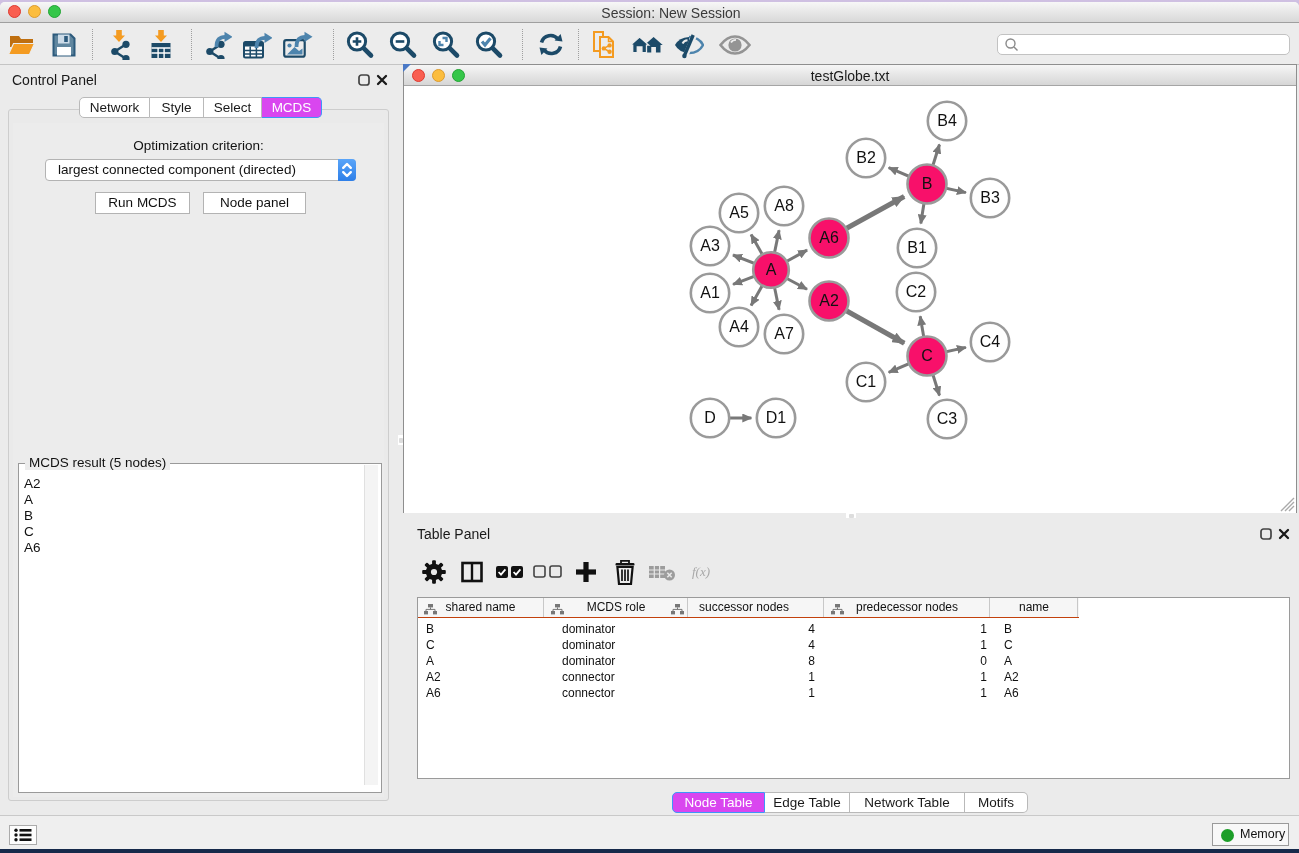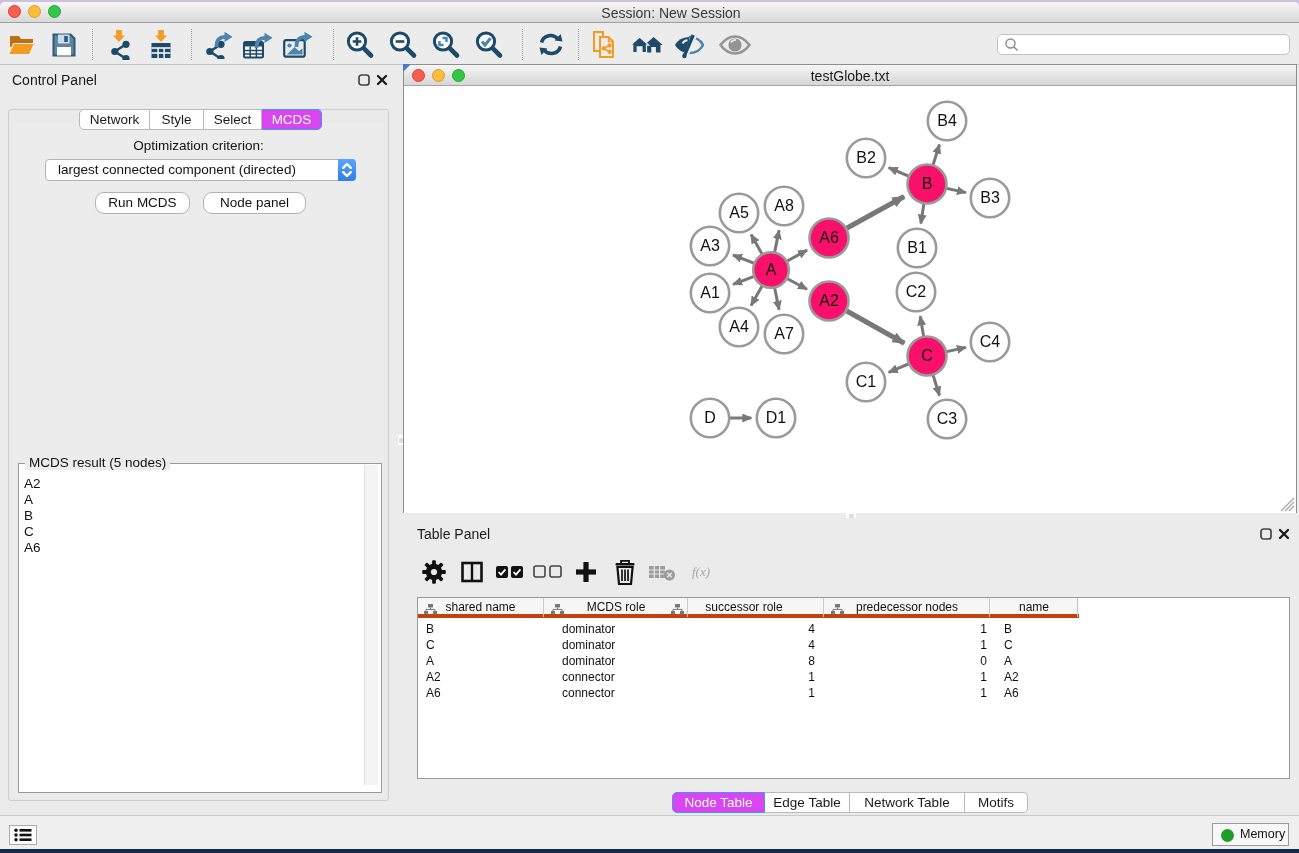--- a/index.html
+++ b/index.html
@@ -37,21 +37,21 @@
 #cp-outer { position:absolute; left:8px; top:44px; width:381px; height:692px;
   border:1px solid #cdcdcd; border-radius:3px; background:#eaeaea; }
 #cp-inner { position:absolute; left:4px; top:13px; width:371px; height:674px;
   background:#ececec; }
 #combo { position:absolute; left:36px; top:49px; width:311px; height:22px;
   background:#fff; border:1px solid #b3b3b3; border-radius:4px;
   font-size:13.5px; line-height:20px; padding-left:12px; color:#111; }
 #combo .step { position:absolute; right:-1px; top:-1px; width:18px; height:22px;
   background:linear-gradient(#5aa5f9,#2e7fe8); border-radius:0 4px 4px 0; }
 .btn { position:absolute; height:22px; background:#fff; border:1px solid #b3b3b3;
-  border-radius:9px; font-size:13.5px; text-align:center; line-height:20px; color:#111; }
+  border-radius:0; font-size:13.5px; text-align:center; line-height:20px; color:#111; }
 #fieldset { position:absolute; left:9px; top:353px; width:364px; height:330px;
   border:1px solid #9a9a9a; background:#fff; }
 #fieldset .lbl { position:absolute; left:6px; top:-9px; background:#ececec;
   padding:0 4px; font-size:13.5px; color:#111; }
 #fieldset .list { position:absolute; left:5px; top:12px; font-size:13.5px;
   line-height:16px; color:#111; }
 #fieldset .sbar { position:absolute; right:3px; top:1px; width:14px; height:320px;
   background:#f4f4f4; border-left:1px solid #e0e0e0; }
 
 
@@ -64,21 +64,21 @@
 #nw-canvas { position:absolute; left:0; top:22px; width:892px; height:426px;
   background:#fff; }
 
 
 #tp-title { position:absolute; left:417px; top:461px; font-size:14px; color:#1a1a1a; }
 .t2i { position:absolute; top:490px; height:34px; display:flex; align-items:center;
   justify-content:center; }
 #ttable { position:absolute; left:417px; top:532px; width:873px; height:182px;
   background:#fff; border:1px solid #9a9a9a; }
 #thead { position:absolute; left:0; top:0; width:661px; height:20px;
-  background:#f6f6f6; border-bottom:4px solid #c2410c; }
+  background:#f6f6f6; border-bottom:1px solid #c2410c; }
 .hcell { position:absolute; top:0; height:19px; border-right:1px solid #c8c8c8;
   text-align:center; font-size:12px; color:#111; line-height:19px; }
 .orgi { position:absolute; left:6px; top:4px; }
 .htxt { }
 #tbody { position:absolute; left:0; top:23px; width:871px; }
 .trow { position:absolute; left:0; width:100%; height:16px; font-size:12px; color:#111; }
 .trow span { position:absolute; top:1px; }
 
 .btabset { position:absolute; left:672px; top:727px; }
 #memory { position:absolute; right:10px; top:7px; width:77px; height:23px;
@@ -264,21 +264,21 @@
   </div>
   <div id="content">
 
     <div id="cp-title">Control Panel</div>
     <svg style="position:absolute;left:358px;top:9px" width="12" height="12" viewBox="0 0 12 12">
           <rect x="1" y="1" width="10" height="10" rx="2.5" fill="none" stroke="#444" stroke-width="1.7"></rect>
         </svg>
         <svg style="position:absolute;left:376px;top:9px" width="12" height="12" viewBox="0 0 12 12">
           <path d="M2 2 L10 10 M10 2 L2 10" stroke="#1a1a1a" stroke-width="2.3" stroke-linecap="round"></path>
         </svg>
-    <div class="tabset" style="left:79px;top:44px">
+    <div class="tabset" style="left:79px;top:32px">
       <div class="tab" style="width:71px">Network</div>
           <div class="tab" style="width:54px">Style</div>
       <div class="tab" style="width:58px">Select</div>
           <div class="tab sel" style="width:60px">MCDS</div>
     </div>
     <div id="cp-outer">
           <div id="cp-inner"></div>
       <div id="combo">largest connected component (directed)
         <div class="step"><svg width="18" height="22" viewBox="0 0 18 22">
           <path d="M5.2 8.8 L9 5 L12.8 8.8" fill="none" stroke="#fff" stroke-width="2.4" stroke-linecap="round" stroke-linejoin="round"></path>
@@ -477,21 +477,21 @@
                   <rect x="4" y="0" width="5" height="3.4" fill="#777"></rect>
                   <rect x="0" y="7" width="4" height="3.4" fill="#777"></rect>
                   <rect x="9" y="7" width="4" height="3.4" fill="#777"></rect>
                   <path d="M6.5 3.4 V5.4 M2 7 V5.4 H11 V7" fill="none" stroke="#777" stroke-width="1"></path>
                 </svg></span><span class="htxt">MCDS role</span></div>
             <div class="hcell" style="left:247px;width:159px"><span class="orgi"><svg width="13" height="11" viewBox="0 0 13 11">
                   <rect x="4" y="0" width="5" height="3.4" fill="#777"></rect>
                   <rect x="0" y="7" width="4" height="3.4" fill="#777"></rect>
                   <rect x="9" y="7" width="4" height="3.4" fill="#777"></rect>
                   <path d="M6.5 3.4 V5.4 M2 7 V5.4 H11 V7" fill="none" stroke="#777" stroke-width="1"></path>
-                </svg></span><span class="htxt">successor role</span></div>
+                </svg></span><span class="htxt">successor nodes</span></div>
             <div class="hcell" style="left:407px;width:165px"><span class="orgi"><svg width="13" height="11" viewBox="0 0 13 11">
                   <rect x="4" y="0" width="5" height="3.4" fill="#777"></rect>
                   <rect x="0" y="7" width="4" height="3.4" fill="#777"></rect>
                   <rect x="9" y="7" width="4" height="3.4" fill="#777"></rect>
                   <path d="M6.5 3.4 V5.4 M2 7 V5.4 H11 V7" fill="none" stroke="#777" stroke-width="1"></path>
                 </svg></span><span class="htxt">predecessor nodes</span></div>
             <div class="hcell" style="left:573px;width:87px"><span class="htxt">name</span></div>
           </div>
       <div id="tbody">
             <div class="trow" style="top:0px">

